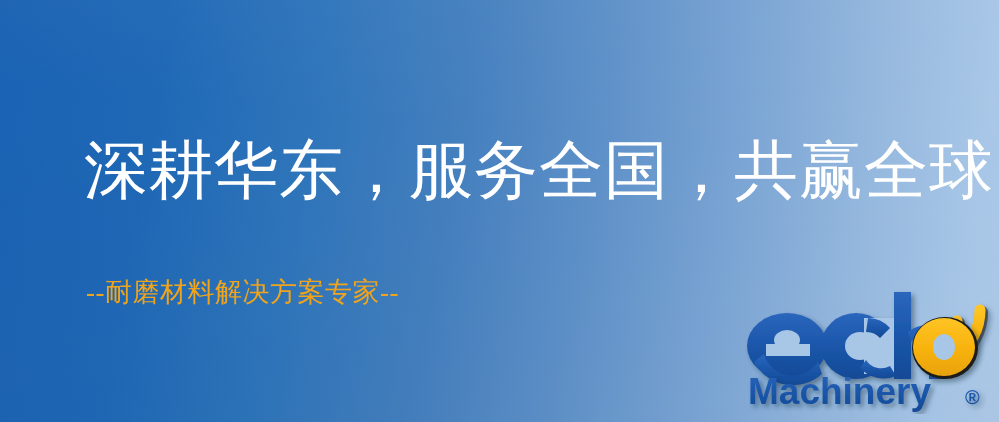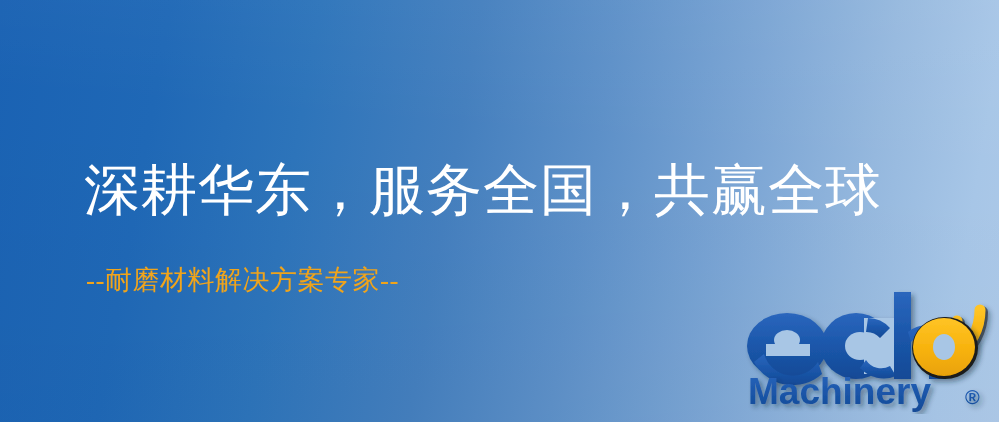--- a/index.html
+++ b/index.html
@@ -36,34 +36,34 @@
     background: linear-gradient(185deg,
         rgba(255,255,255,0.045) 0%,
         rgba(255,255,255,0.00) 35%,
         rgba(0,0,0,0.02) 100%);
     pointer-events: none;
   }
 
   .headline {
     position: absolute;
     left: 84px;
-    top: 160px;
+    top: 136px;
     color: #ffffff;
     font-family: "Liberation Serif", "DejaVu Serif", serif;
-    font-size: 56px;
+    font-size: 64px;
     line-height: 1.1;
     letter-spacing: 1px;
     white-space: nowrap;
     z-index: 3;
   }
 
   .subtitle {
     position: absolute;
     left: 86px;
-    top: 264px;
+    top: 276px;
     color: #f0a41b;
     font-family: "Liberation Serif", "DejaVu Serif", serif;
     font-size: 27px;
     line-height: 1.2;
     letter-spacing: 0.5px;
     white-space: nowrap;
     z-index: 3;
   }
 
   

